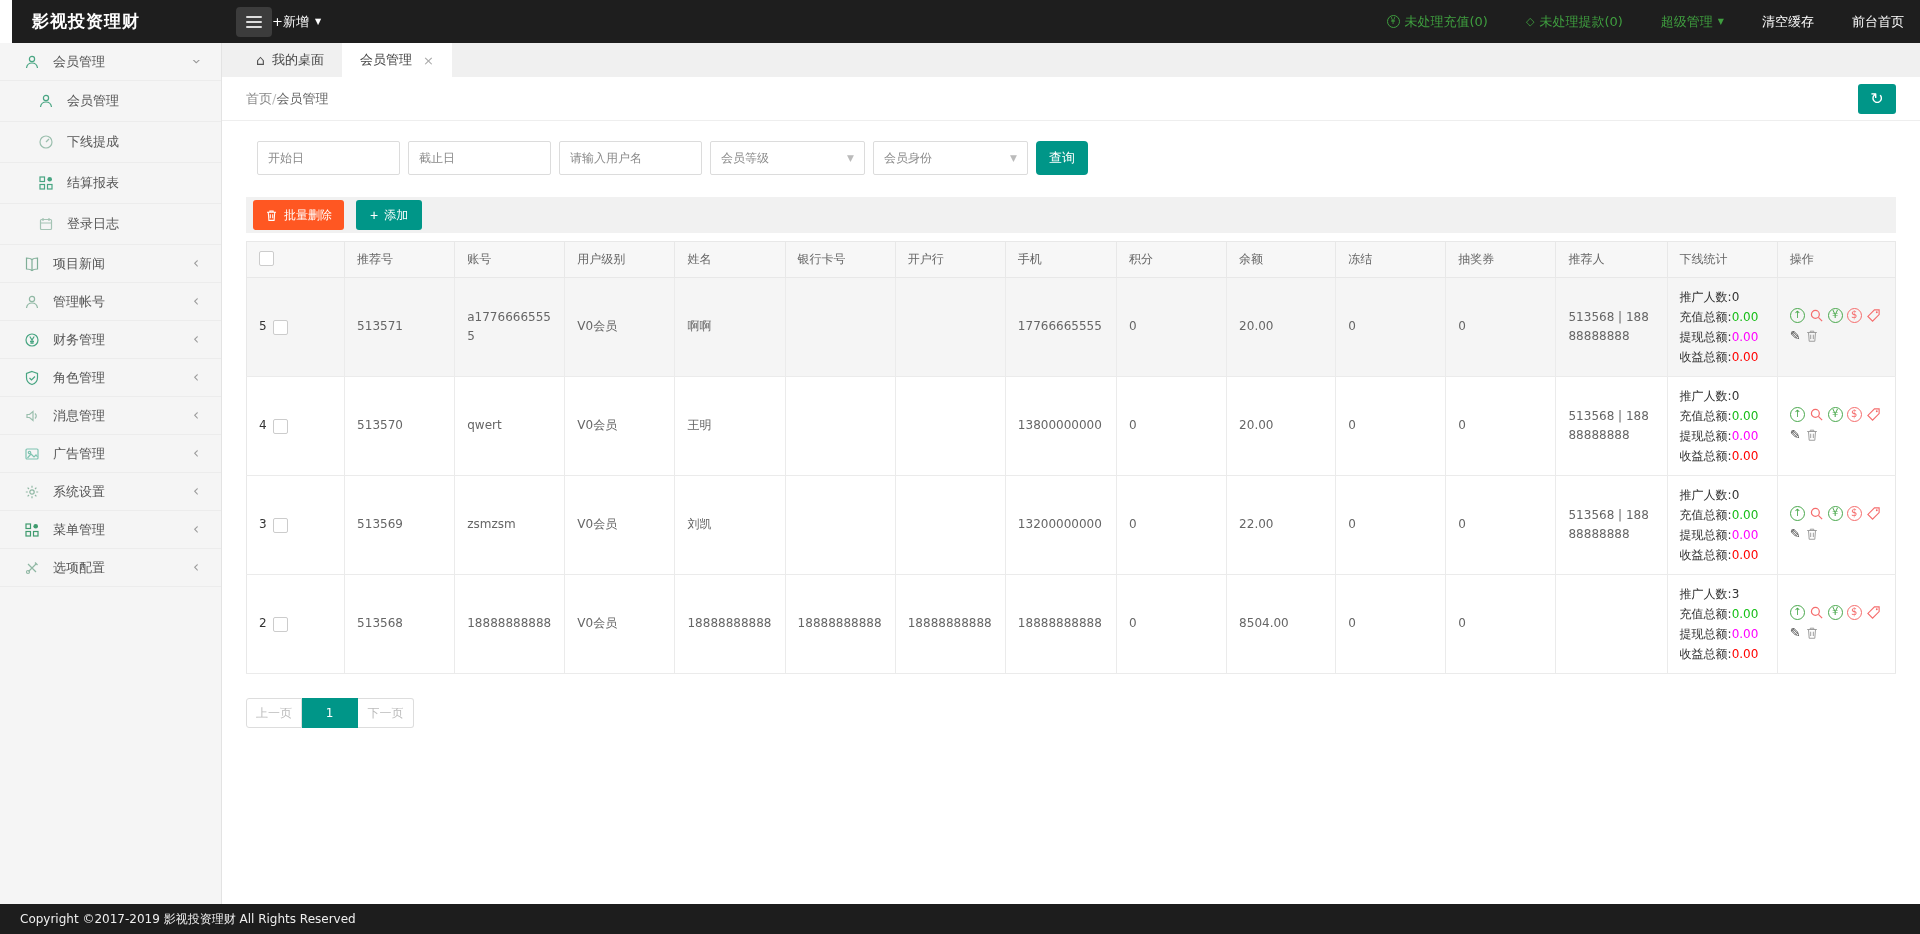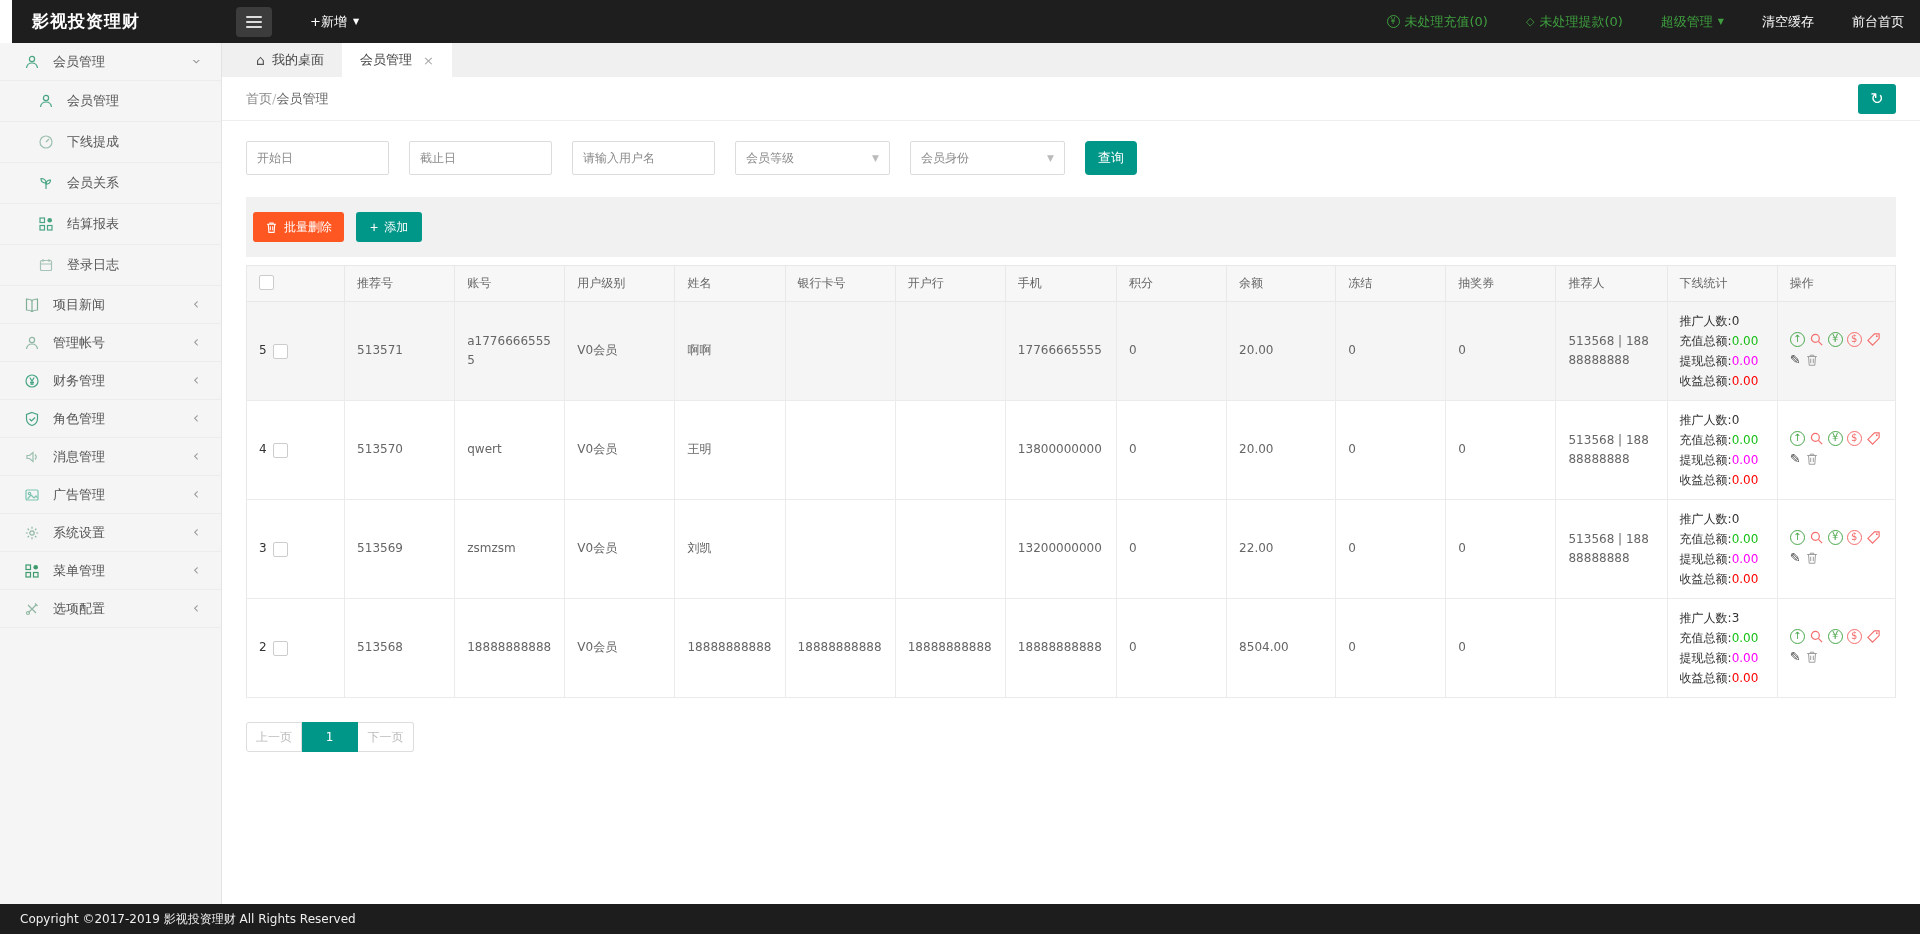--- a/index.html
+++ b/index.html
@@ -4,21 +4,21 @@
 <style>
   *{box-sizing:border-box;margin:0;padding:0}
   html,body{width:1920px;height:934px;overflow:hidden}
   body{position:relative;font-family:"DejaVu Sans","Liberation Sans",sans-serif;background:#fff;font-size:13px;color:#555}
 
   
   .topbar{position:absolute;top:0;left:12px;width:1920px;height:43px;background:#1e1e1e;display:flex;align-items:center;color:#fff;z-index:5}
   .brand{width:222px;padding-left:20px;font-size:17px;font-weight:bold;letter-spacing:1px}
   .hamburger{width:36px;height:30px;margin-left:2px;background:#3c3c3c;border-radius:4px;display:flex;flex-direction:column;justify-content:center;align-items:center;gap:3px;cursor:pointer}
   .hamburger span{display:block;width:16px;height:2px;background:#ddd;border-radius:1px}
-  .new-btn{margin-left:38px;display:flex;align-items:center;gap:6px;font-size:13px;cursor:pointer}
+  .new-btn{display:flex;align-items:center;gap:6px;font-size:13px;cursor:pointer}
   .caret{font-size:8px;line-height:1}
   .topbar-right{margin-left:auto;display:flex;align-items:center;gap:38px;padding-right:28px;font-size:13px}
   .green-link{color:#3f9e3f;display:flex;align-items:center;gap:5px;cursor:pointer}
   .white-link{color:#fff;cursor:pointer}
   .mini-circ{width:13px;height:13px;border:1px solid #3f9e3f;border-radius:50%;display:inline-flex;align-items:center;justify-content:center;font-size:8px;line-height:1}
   .mini-diamond{font-size:11px;line-height:1}
 
   
   .sidebar{position:absolute;top:43px;left:0;width:222px;height:861px;background:#f5f5f5;border-right:1px solid #e3e3e3}
   .sidebar ul{list-style:none}
@@ -35,28 +35,28 @@
   .tab{display:flex;align-items:center;gap:7px;padding:0 18px;font-size:13px;color:#444;cursor:pointer}
   .tab .home-i{font-size:14px;color:#555}
   .tab.active{background:#fff}
   .tab .close-i{color:#aaa;font-size:13px;margin-left:4px;cursor:pointer}
 
   .crumb{height:44px;display:flex;align-items:center;padding:0 24px;border-bottom:1px solid #eee;font-size:13px;color:#888}
   .crumb .sep{color:#bbb}
   .crumb .cur{color:#666}
   .refresh-btn{margin-left:auto;width:38px;height:30px;background:#009688;color:#fff;border:none;border-radius:3px;display:flex;align-items:center;justify-content:center;font-size:16px;cursor:pointer}
 
-  .filters{display:flex;align-items:center;gap:20px;margin:20px 24px 0}
+  .filters{display:flex;align-items:center;gap:8px;margin:20px 35px 0}
   .f-input{width:143px;height:34px;border:1px solid #dcdcdc;border-radius:2px;padding:0 10px;font-size:12px;color:#666;background:#fff;outline:none}
   .f-input::placeholder{color:#8a8a8a;opacity:1}
   .select{width:155px;height:34px;border:1px solid #dcdcdc;border-radius:2px;background:#fff;display:flex;align-items:center;justify-content:space-between;padding:0 10px;font-size:12px;color:#8a8a8a;cursor:pointer}
   .select .caret{color:#bbb;font-size:9px}
   .search-btn{width:52px;height:34px;background:#009688;color:#fff;border:none;border-radius:4px;font-size:13px;cursor:pointer}
 
-  .action-bar{margin:22px 24px 8px;height:60px;background:#f1f1f1;display:flex;align-items:center;gap:12px;padding:0 7px}
+  .action-bar{margin:22px 24px 8px;height:36px;background:#f1f1f1;display:flex;align-items:center;gap:12px;padding:0 7px}
   .btn-del{height:30px;background:#ff5722;color:#fff;border:none;border-radius:3px;font-size:12px;padding:0 12px;display:flex;align-items:center;gap:6px;cursor:pointer}
   .btn-add{height:30px;background:#009688;color:#fff;border:none;border-radius:3px;font-size:12px;padding:0 14px;display:flex;align-items:center;gap:6px;cursor:pointer}
   .btn-add .plus{font-size:14px;line-height:1}
 
   .tbl-wrap{margin:6px 24px 0}
   table{width:100%;border-collapse:collapse;table-layout:fixed;border:1px solid #e8e8e8;font-size:12px;color:#666}
   th{height:36px;background:#f7f7f7;font-weight:normal;color:#666;text-align:left;padding-left:12px;border-right:1px solid #e8e8e8;border-bottom:1px solid #e8e8e8}
   td{border-right:1px solid #ebebeb;border-bottom:1px solid #ebebeb;padding:8px 12px;vertical-align:middle;word-break:break-all;line-height:1.6}
   th:last-child,td:last-child{border-right:none}
   tbody tr{height:99px;background:#fff}
@@ -134,28 +134,20 @@
           <path d="M2.5 14c.5-3.5 2.5-5 5.5-5s5 1.5 5.5 5"></path>
         </svg>
       <span>会员管理</span>
     </li>
     <li class="li-sub">
       <svg class="s-ico" viewBox="0 0 16 16" fill="none" stroke="#9bbfae" stroke-width="1.2">
           <circle cx="8" cy="8" r="6"></circle>
           <path d="M8 8l3-3"></path>
         </svg>
       <span>下线提成</span>
-    </li>
-    <li class="li-sub">
-      <svg class="s-ico" viewBox="0 0 16 16" fill="none" stroke="#48a582" stroke-width="1.2">
-          <path d="M8 14V7"></path>
-          <path d="M8 8C8 5 6 3.5 3 3.5 3 6.5 5 8 8 8z"></path>
-          <path d="M8 9c0-2.5 1.7-4 4.5-4 0 2.8-1.7 4.3-4.5 4z"></path>
-        </svg>
-      <span>会员关系</span>
     </li>
     <li class="li-sub">
       <svg class="s-ico" viewBox="0 0 16 16" fill="none" stroke="#48a582" stroke-width="1.2">
           <rect x="2" y="2" width="4.5" height="4.5"></rect>
           <rect x="2" y="9.5" width="4.5" height="4.5"></rect>
           <rect x="9.5" y="9.5" width="4.5" height="4.5"></rect>
           <circle cx="11.7" cy="4.2" r="2.3" fill="#48a582" stroke="none"></circle>
         </svg>
       <span>结算报表</span>
     </li>

